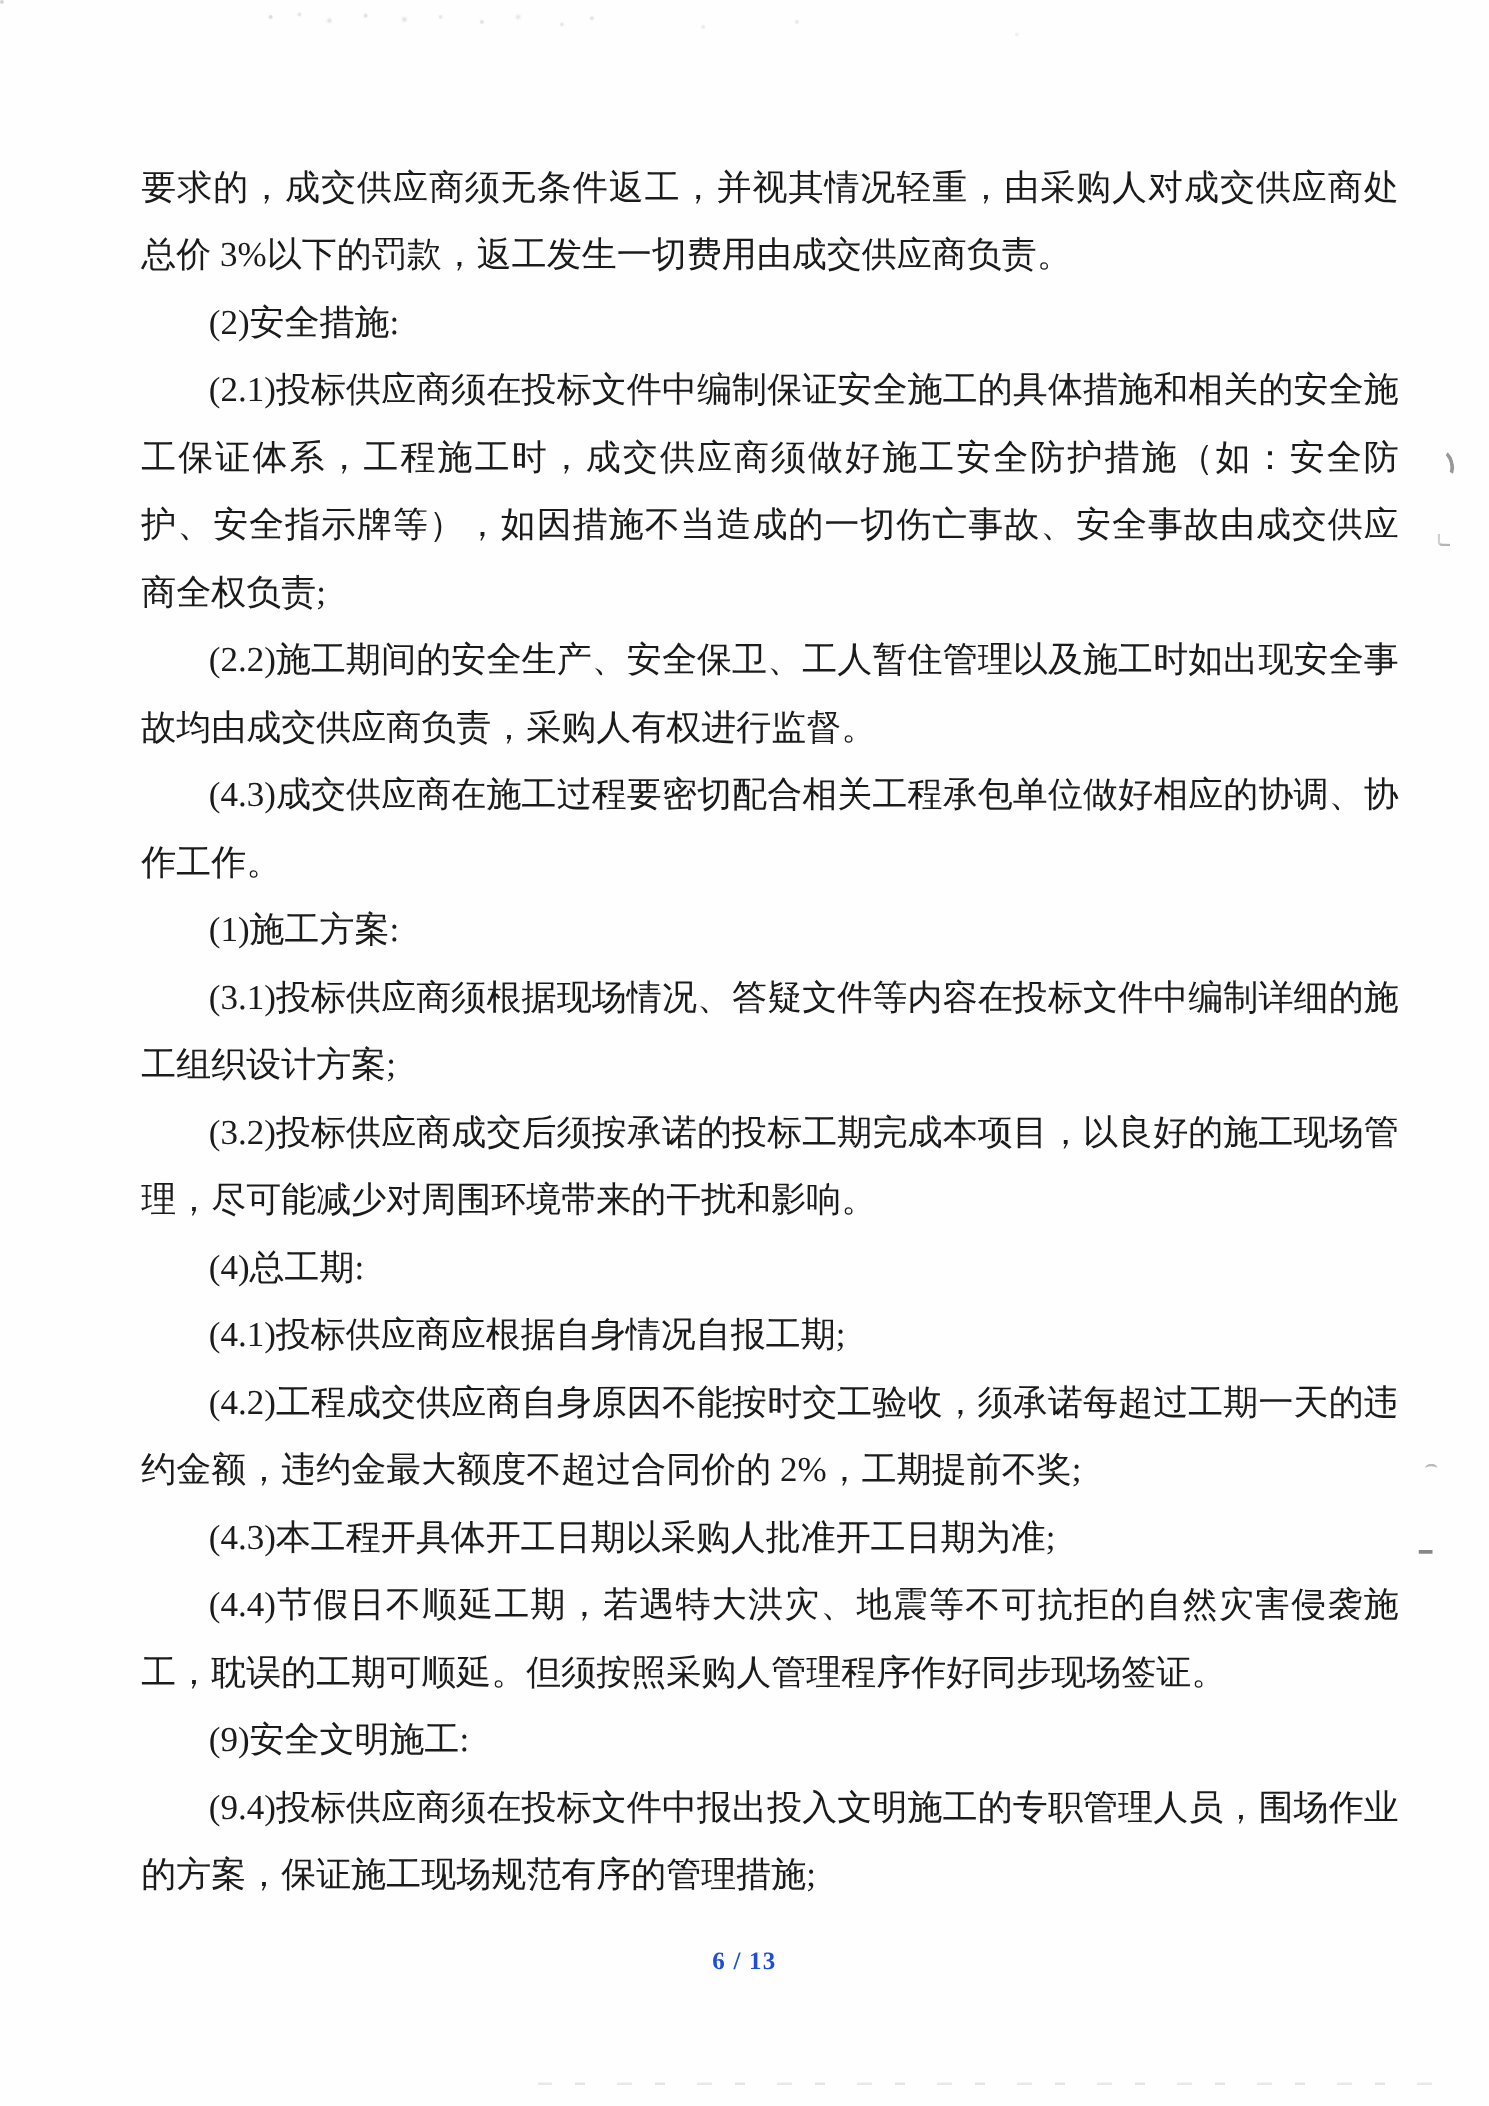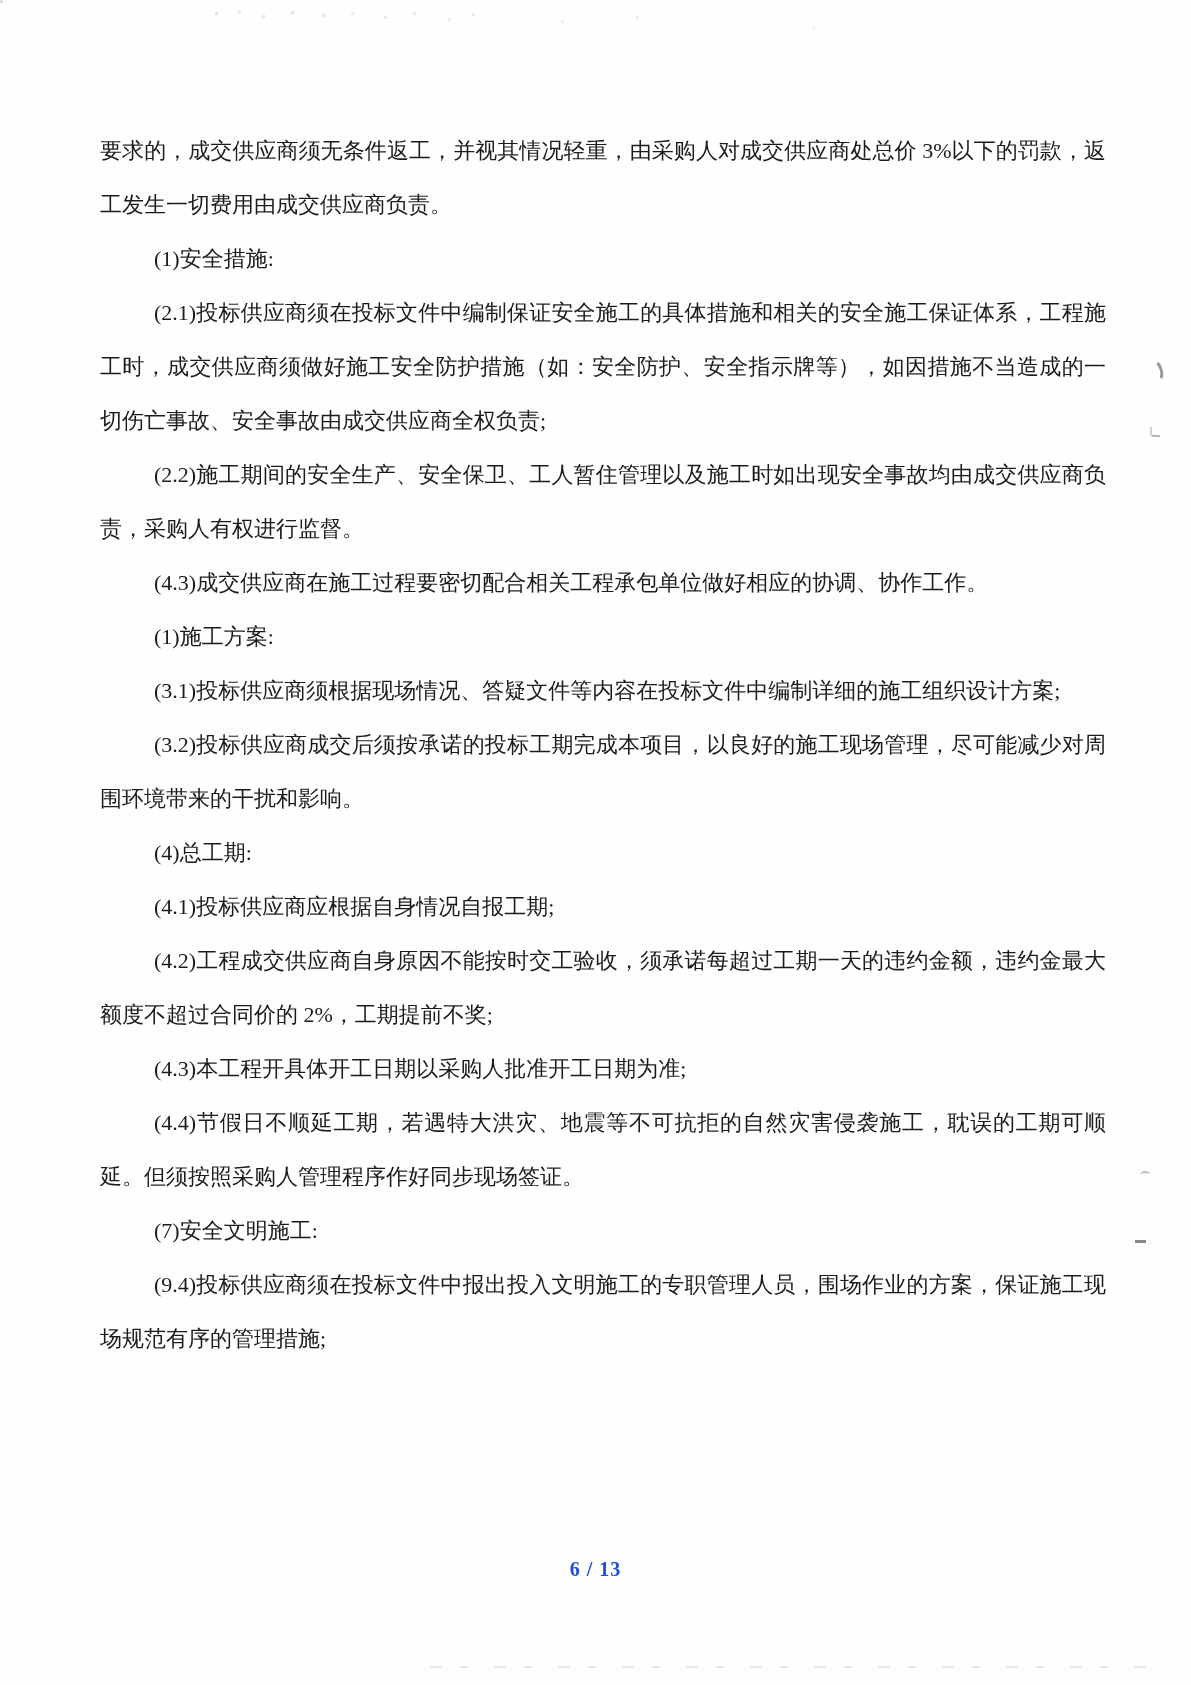--- a/index.html
+++ b/index.html
@@ -11,25 +11,25 @@
   .page {
     position: relative;
     width: 1191px;
     height: 1685px;
     background: #fefefe;
     overflow: hidden;
   }
   
   .doc-body {
     position: absolute;
-    left: 100px;
+    left: 113px;
     top: 124px;
     width: 1006px;
     font-family: "Liberation Serif", "DejaVu Serif", serif;
-    font-size: 22px;
+    font-size: 28px;
     line-height: 54px;
     color: #1b1b1b;
     text-align: justify;
     text-justify: inter-ideograph;
     -webkit-font-smoothing: antialiased;
   }
   .para {
     margin: 0;
     text-align-last: left;
   }
@@ -110,33 +110,33 @@
 </style>
 </head>
 <body>
 
 <div class="page">
 
   <div class="noise-top"></div>
 
   <main class="doc-body">
     <p class="para">要求的，成交供应商须无条件返工，并视其情况轻重，由采购人对成交供应商处总价 3%以下的罚款，返工发生一切费用由成交供应商负责。</p>
-    <p class="para indent">(1)安全措施:</p>
+    <p class="para indent">(2)安全措施:</p>
     <p class="para indent">(2.1)投标供应商须在投标文件中编制保证安全施工的具体措施和相关的安全施工保证体系，工程施工时，成交供应商须做好施工安全防护措施（如：安全防护、安全指示牌等），如因措施不当造成的一切伤亡事故、安全事故由成交供应商全权负责;</p>
     <p class="para indent">(2.2)施工期间的安全生产、安全保卫、工人暂住管理以及施工时如出现安全事故均由成交供应商负责，采购人有权进行监督。</p>
     <p class="para indent">(4.3)成交供应商在施工过程要密切配合相关工程承包单位做好相应的协调、协作工作。</p>
     <p class="para indent">(1)施工方案:</p>
     <p class="para indent">(3.1)投标供应商须根据现场情况、答疑文件等内容在投标文件中编制详细的施工组织设计方案;</p>
     <p class="para indent">(3.2)投标供应商成交后须按承诺的投标工期完成本项目，以良好的施工现场管理，尽可能减少对周围环境带来的干扰和影响。</p>
     <p class="para indent">(4)总工期:</p>
     <p class="para indent">(4.1)投标供应商应根据自身情况自报工期;</p>
     <p class="para indent">(4.2)工程成交供应商自身原因不能按时交工验收，须承诺每超过工期一天的违约金额，违约金最大额度不超过合同价的 2%，工期提前不奖;</p>
     <p class="para indent">(4.3)本工程开具体开工日期以采购人批准开工日期为准;</p>
     <p class="para indent">(4.4)节假日不顺延工期，若遇特大洪灾、地震等不可抗拒的自然灾害侵袭施工，耽误的工期可顺延。但须按照采购人管理程序作好同步现场签证。</p>
-    <p class="para indent">(7)安全文明施工:</p>
+    <p class="para indent">(9)安全文明施工:</p>
     <p class="para indent">(9.4)投标供应商须在投标文件中报出投入文明施工的专职管理人员，围场作业的方案，保证施工现场规范有序的管理措施;</p>
   </main>
 
   <span class="mark mark-curl"></span>
   <span class="mark mark-hook"></span>
   <span class="mark mark-tilde"></span>
   <span class="mark mark-dash"></span>
 
   <footer class="footer">
     <span>6 / 13</span>

